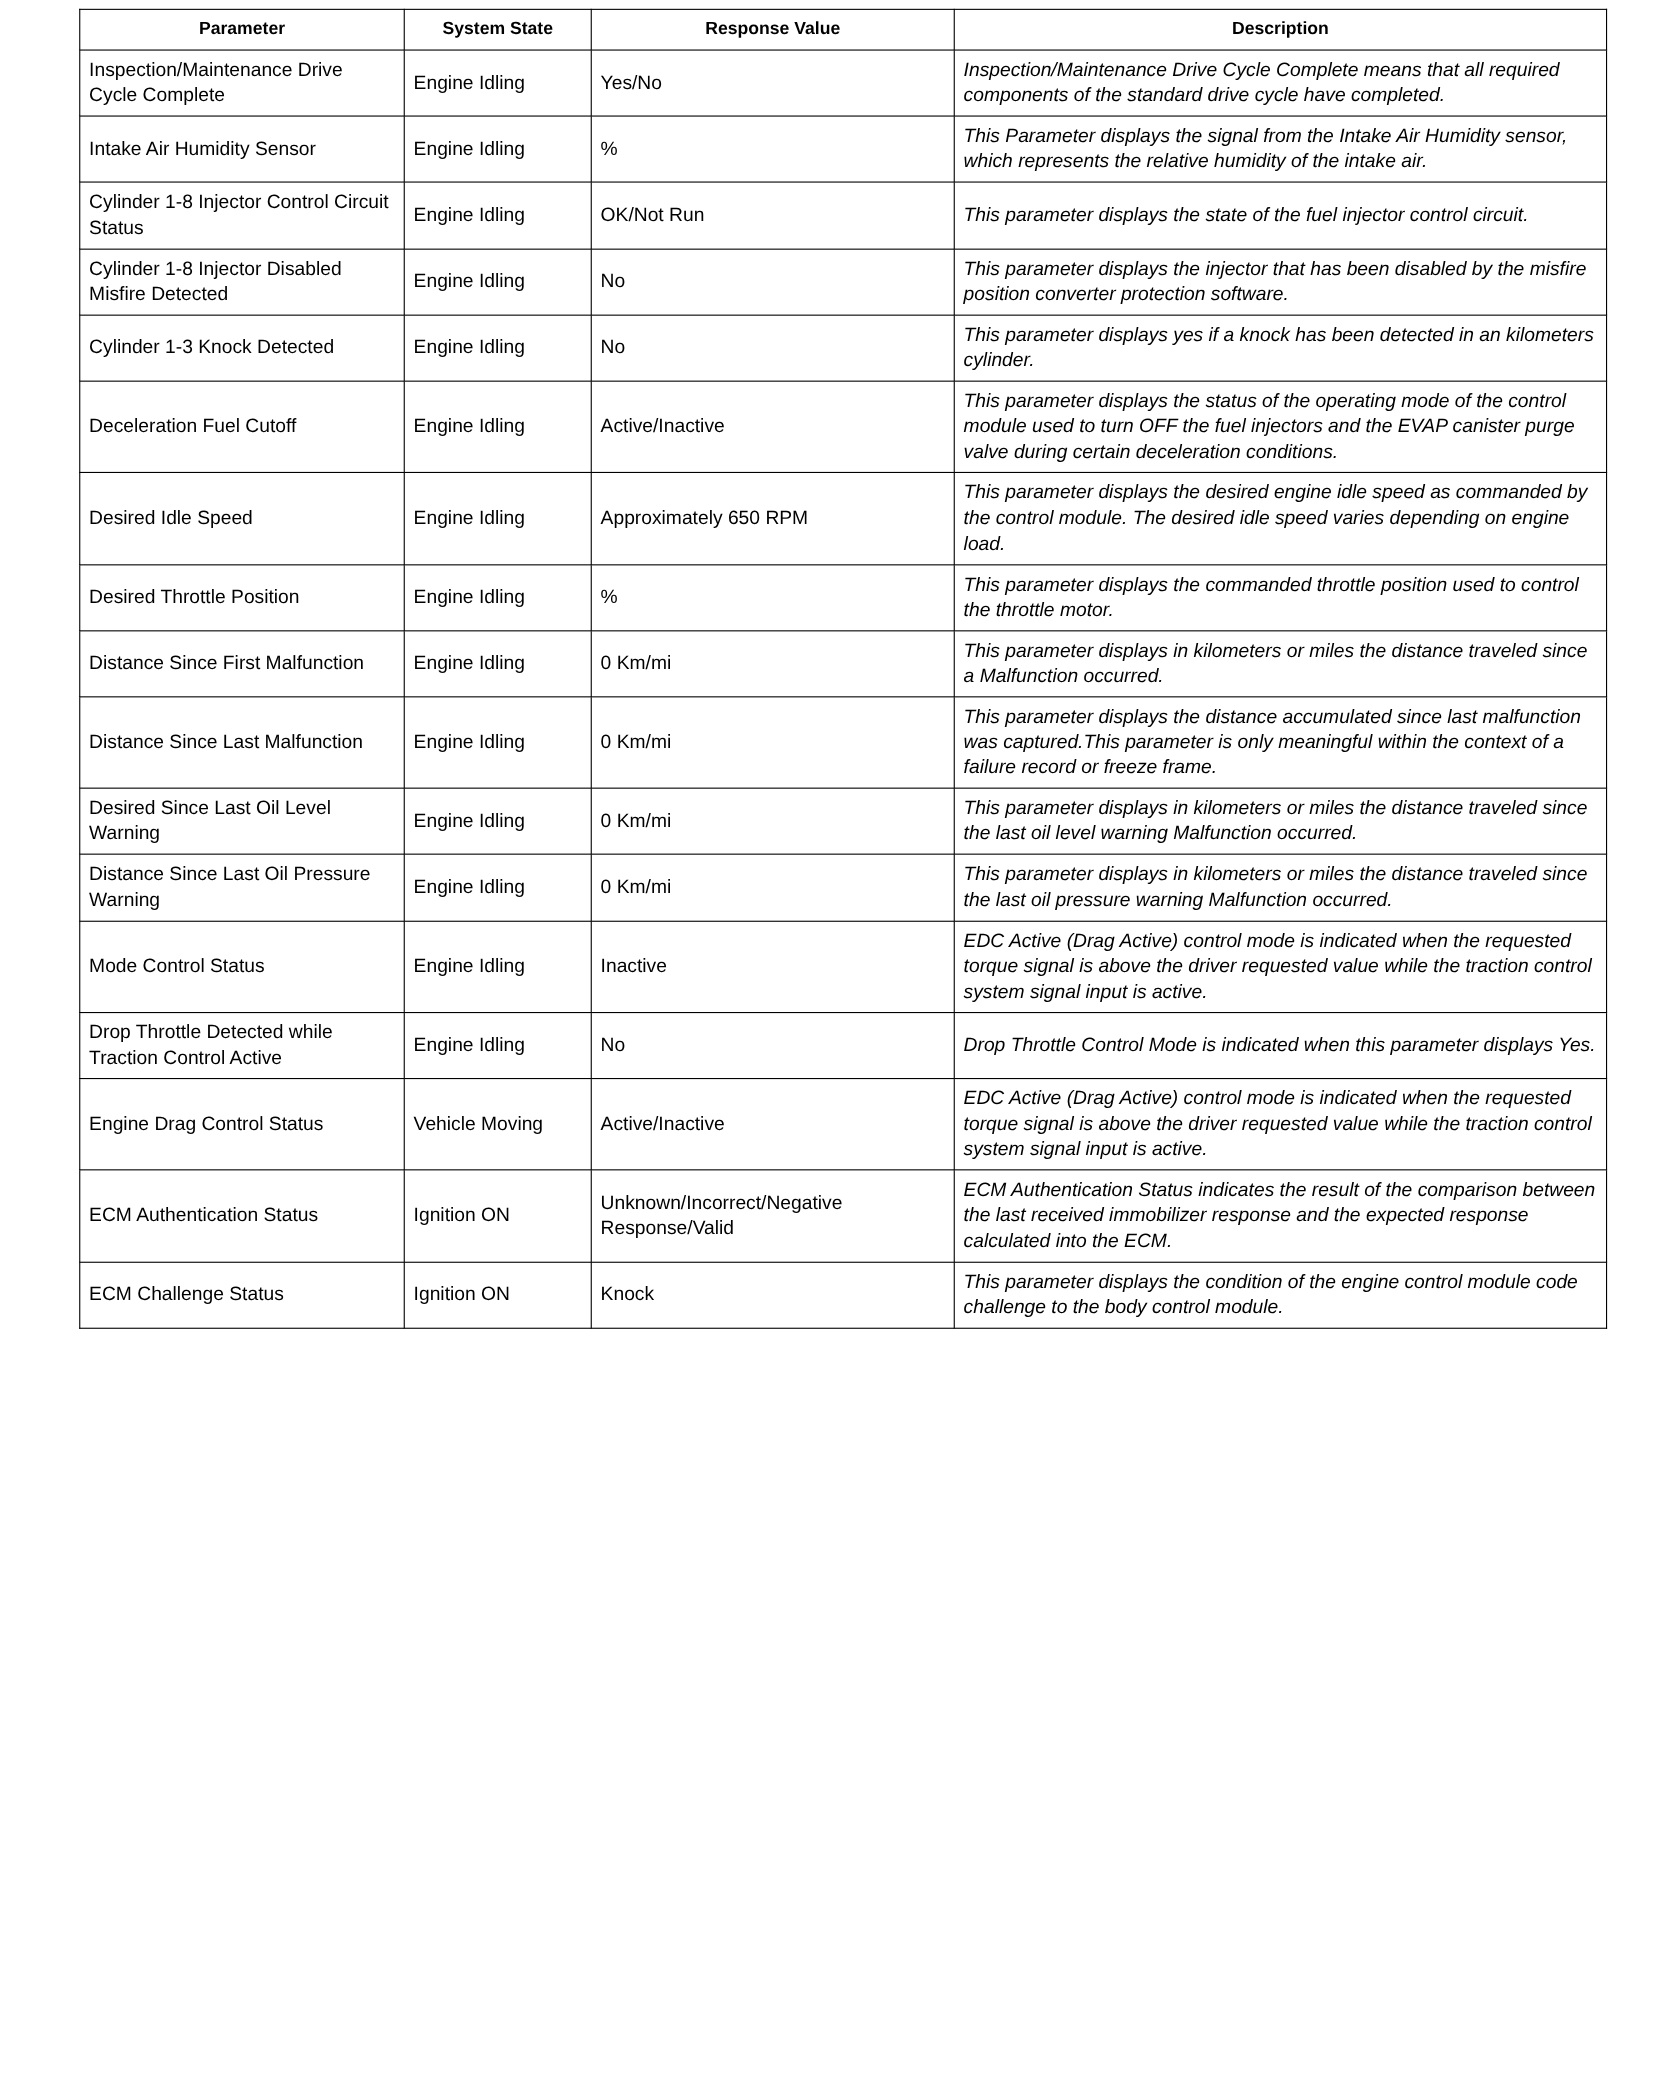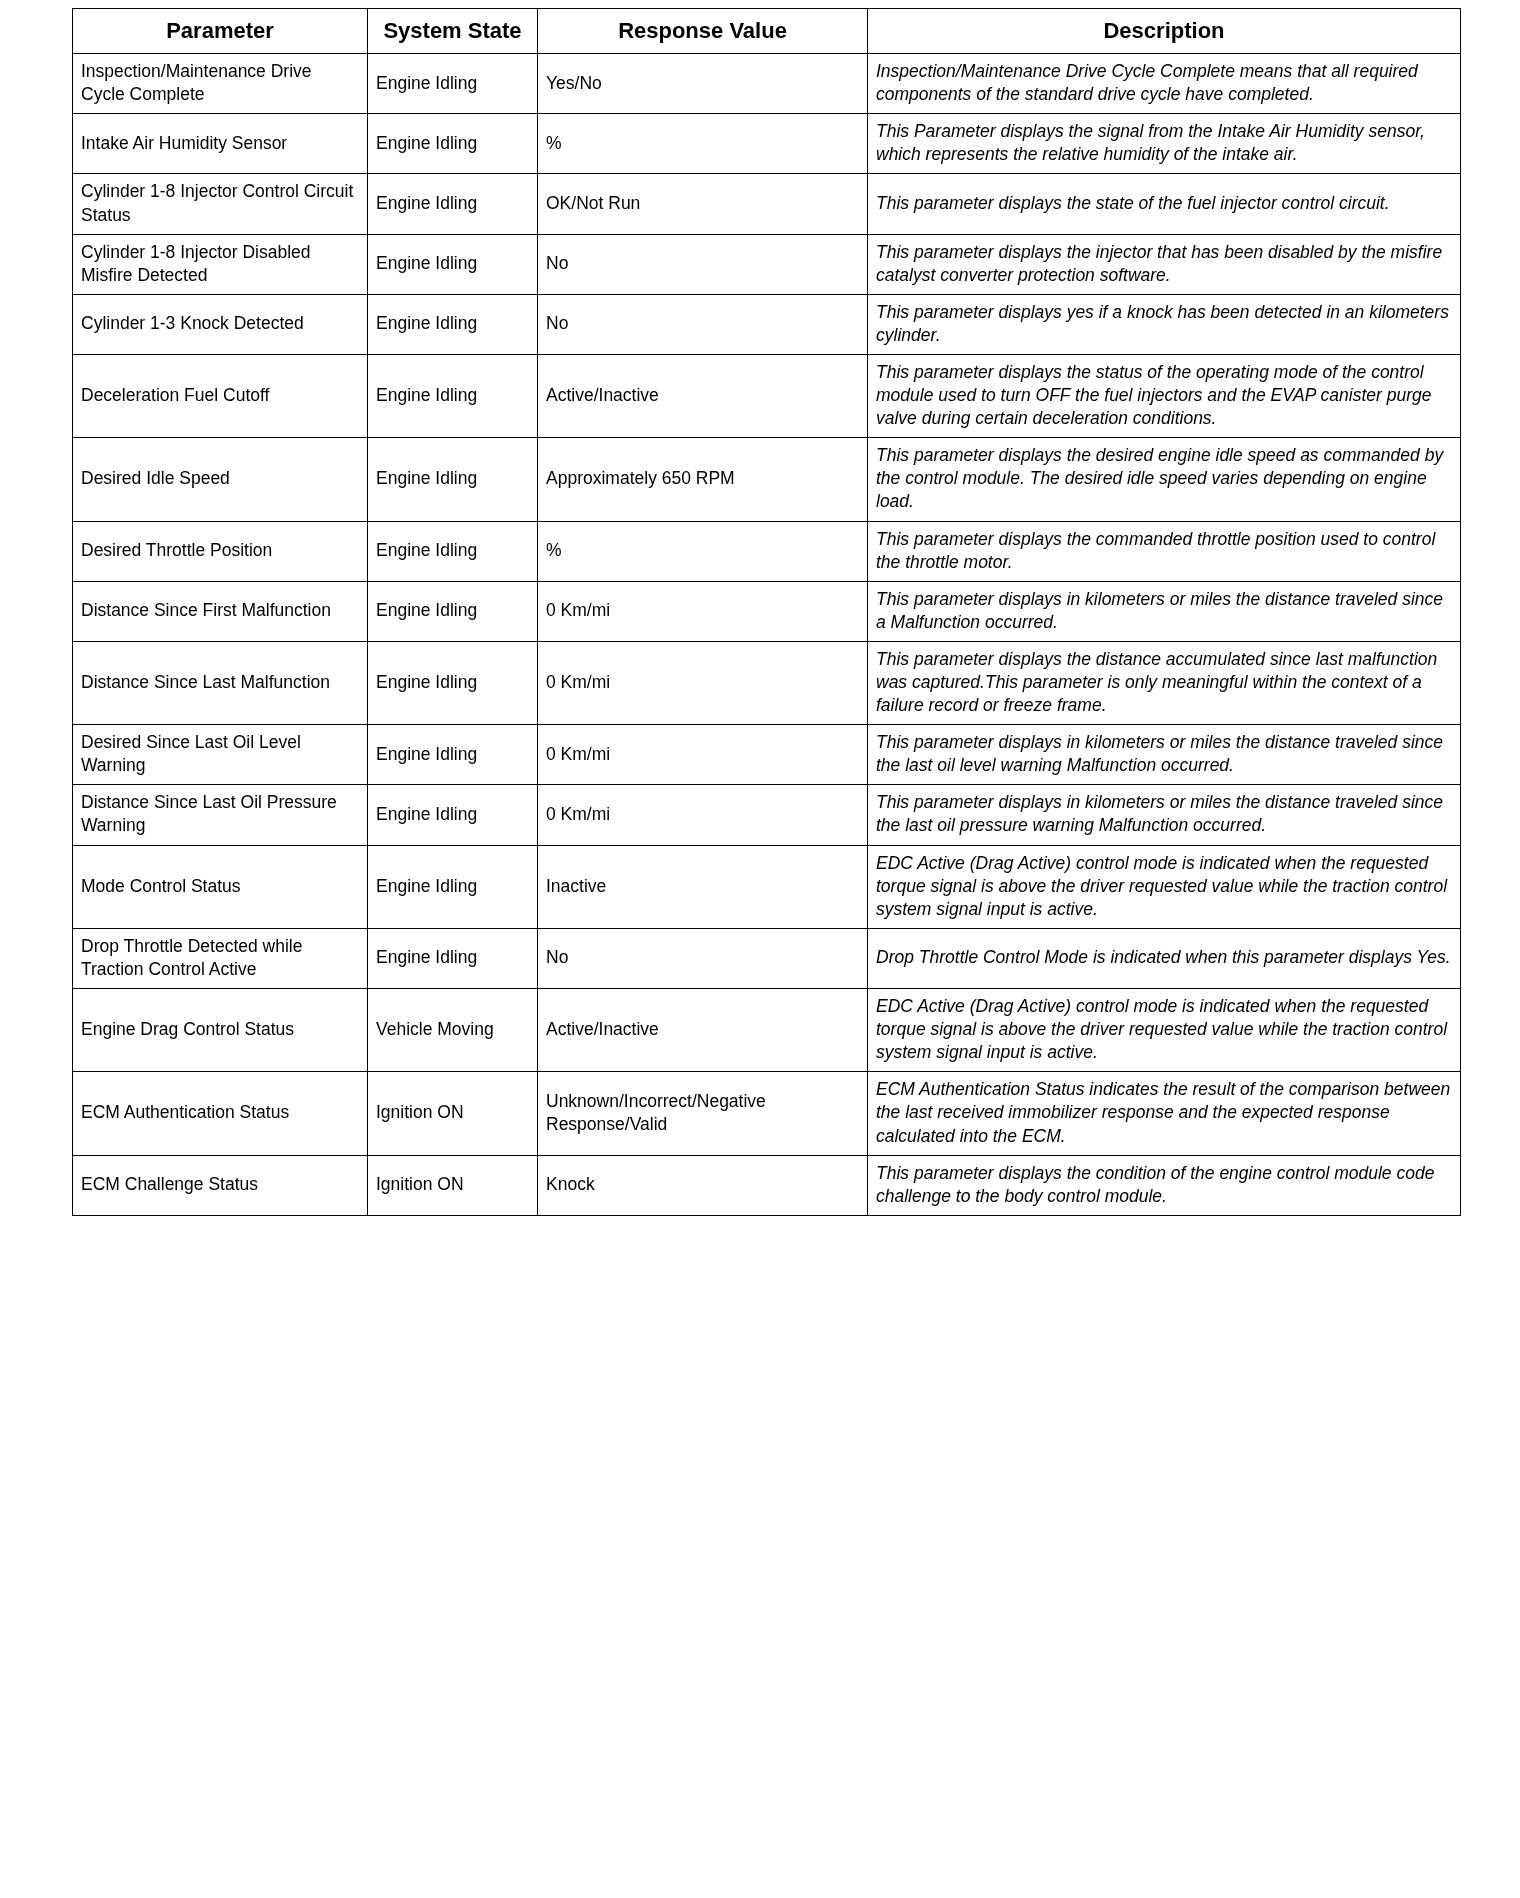--- a/index.html
+++ b/index.html
@@ -29,21 +29,21 @@
     padding: 6px 8px 7px 8px;
     font-size: 17.5px;
     line-height: 1.32;
     text-align: left;
   }
   table.param-table thead th {
     font-weight: bold;
     text-align: center;
     padding-top: 7px;
     padding-bottom: 8px;
-    font-size: 22px;
+    font-size: 16px;
   }
   col.c-param { width: 295px; }
   col.c-state { width: 170px; }
   col.c-value { width: 330px; }
   col.c-desc  { width: 593px; }
 
   td.desc {
     vertical-align: middle;
     font-style: italic;
   }
@@ -91,21 +91,21 @@
         <tr>
           <td class="param">Cylinder 1-8 Injector Control Circuit Status</td>
           <td class="state">Engine Idling</td>
           <td class="value">OK/Not Run</td>
           <td class="desc">This parameter displays the state of the fuel injector control circuit.</td>
         </tr>
         <tr>
           <td class="param">Cylinder 1-8 Injector Disabled Misfire Detected</td>
           <td class="state">Engine Idling</td>
           <td class="value">No</td>
-          <td class="desc">This parameter displays the injector that has been disabled by the misfire catalyst converter protection software.</td>
+          <td class="desc">This parameter displays the injector that has been disabled by the misfire position converter protection software.</td>
         </tr>
         <tr>
           <td class="param">Cylinder 1-3 Knock Detected</td>
           <td class="state">Engine Idling</td>
           <td class="value">No</td>
           <td class="desc">This parameter displays yes if a knock has been detected in an kilometers cylinder.</td>
         </tr>
         <tr>
           <td class="param">Deceleration Fuel Cutoff</td>
           <td class="state">Engine Idling</td>

